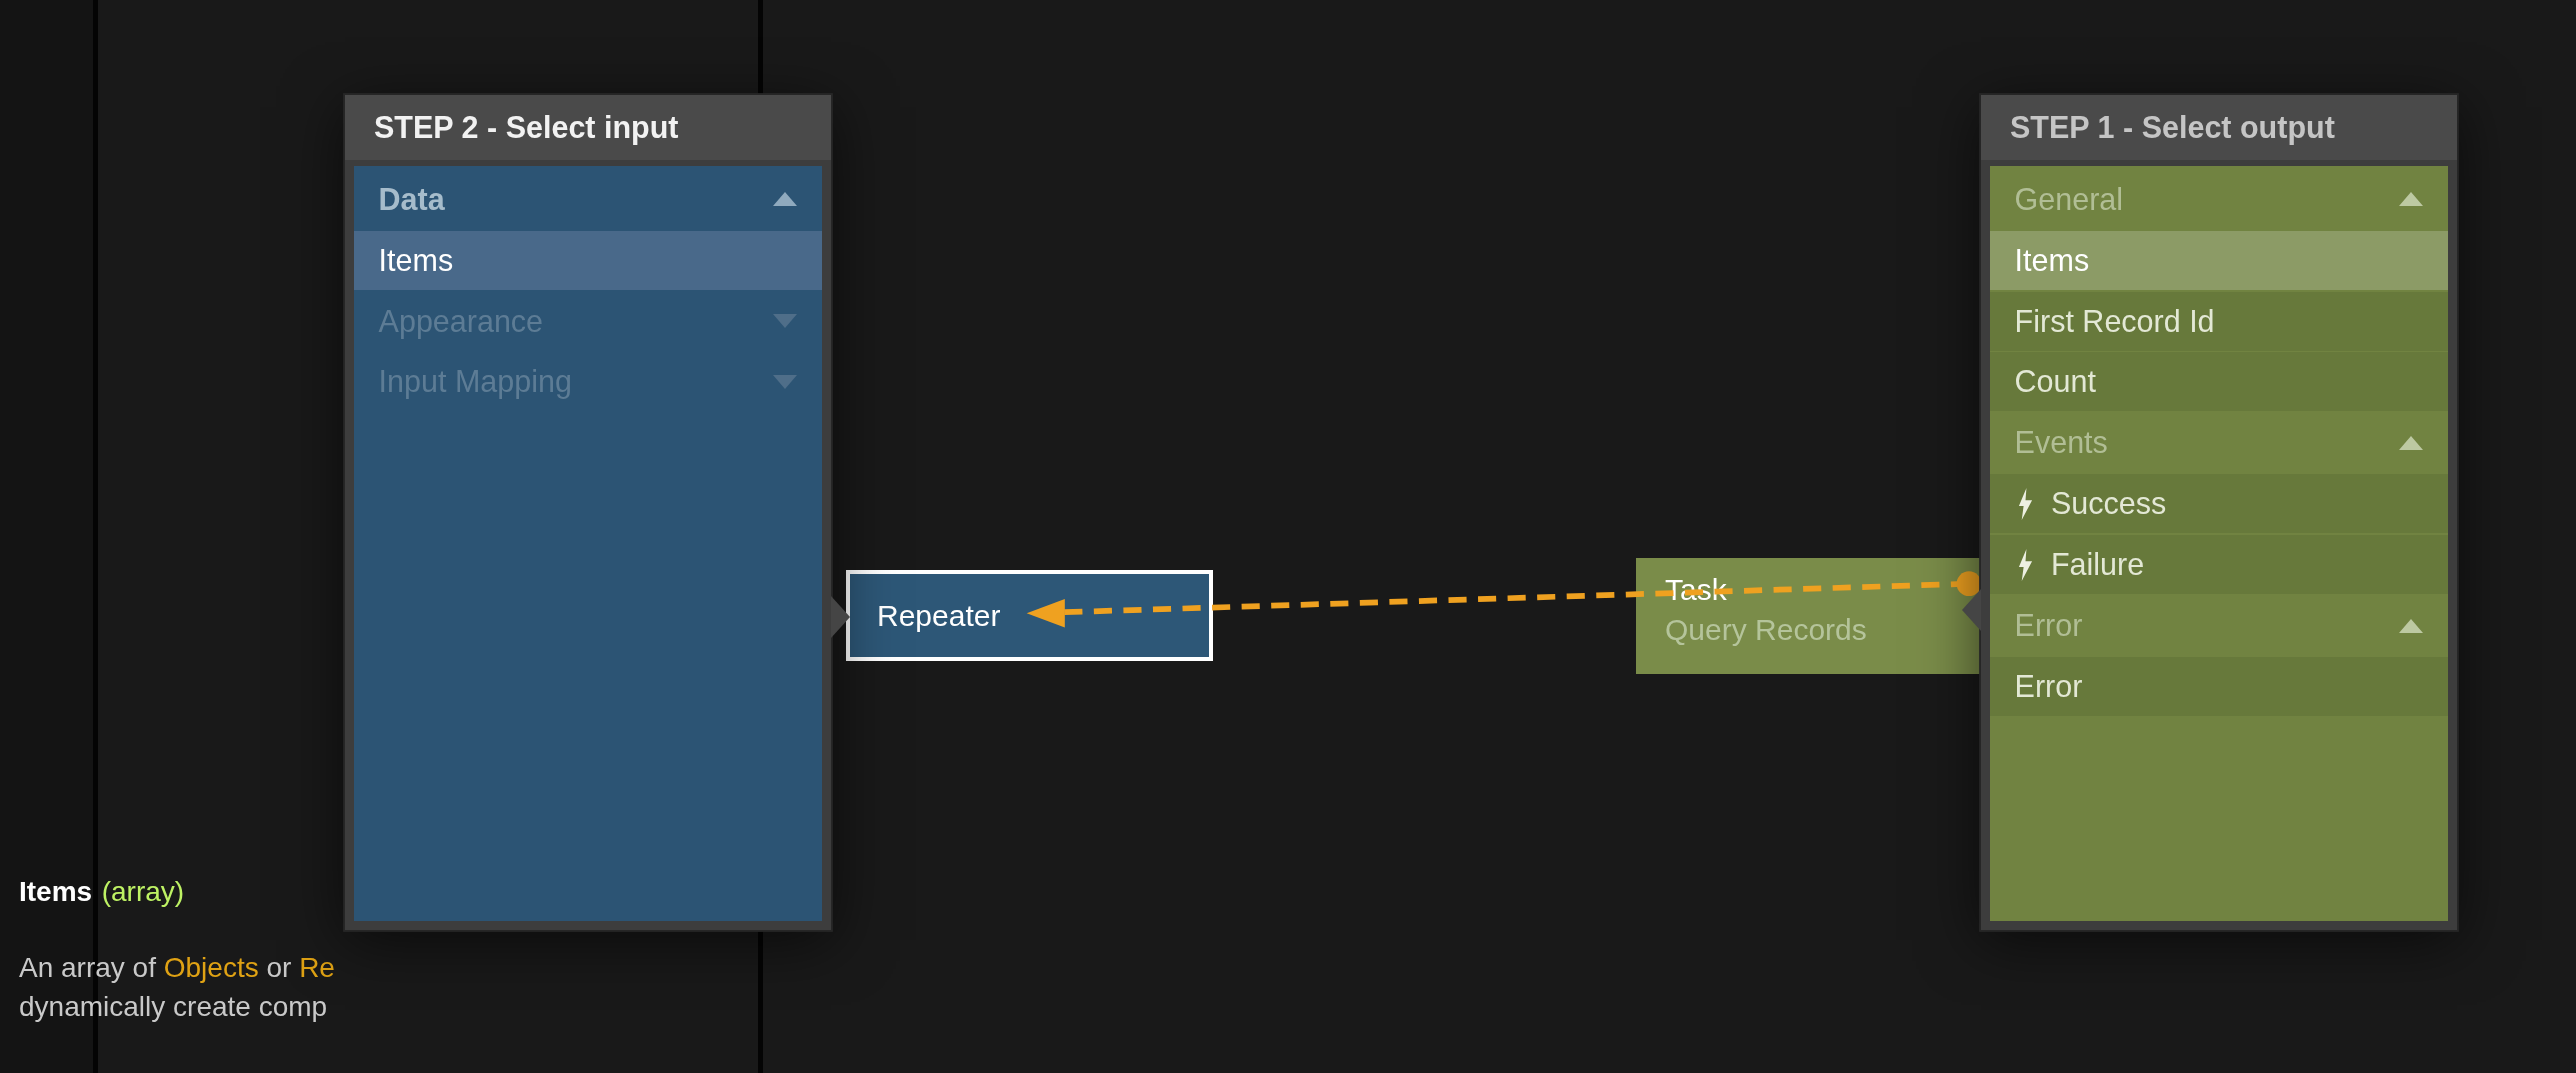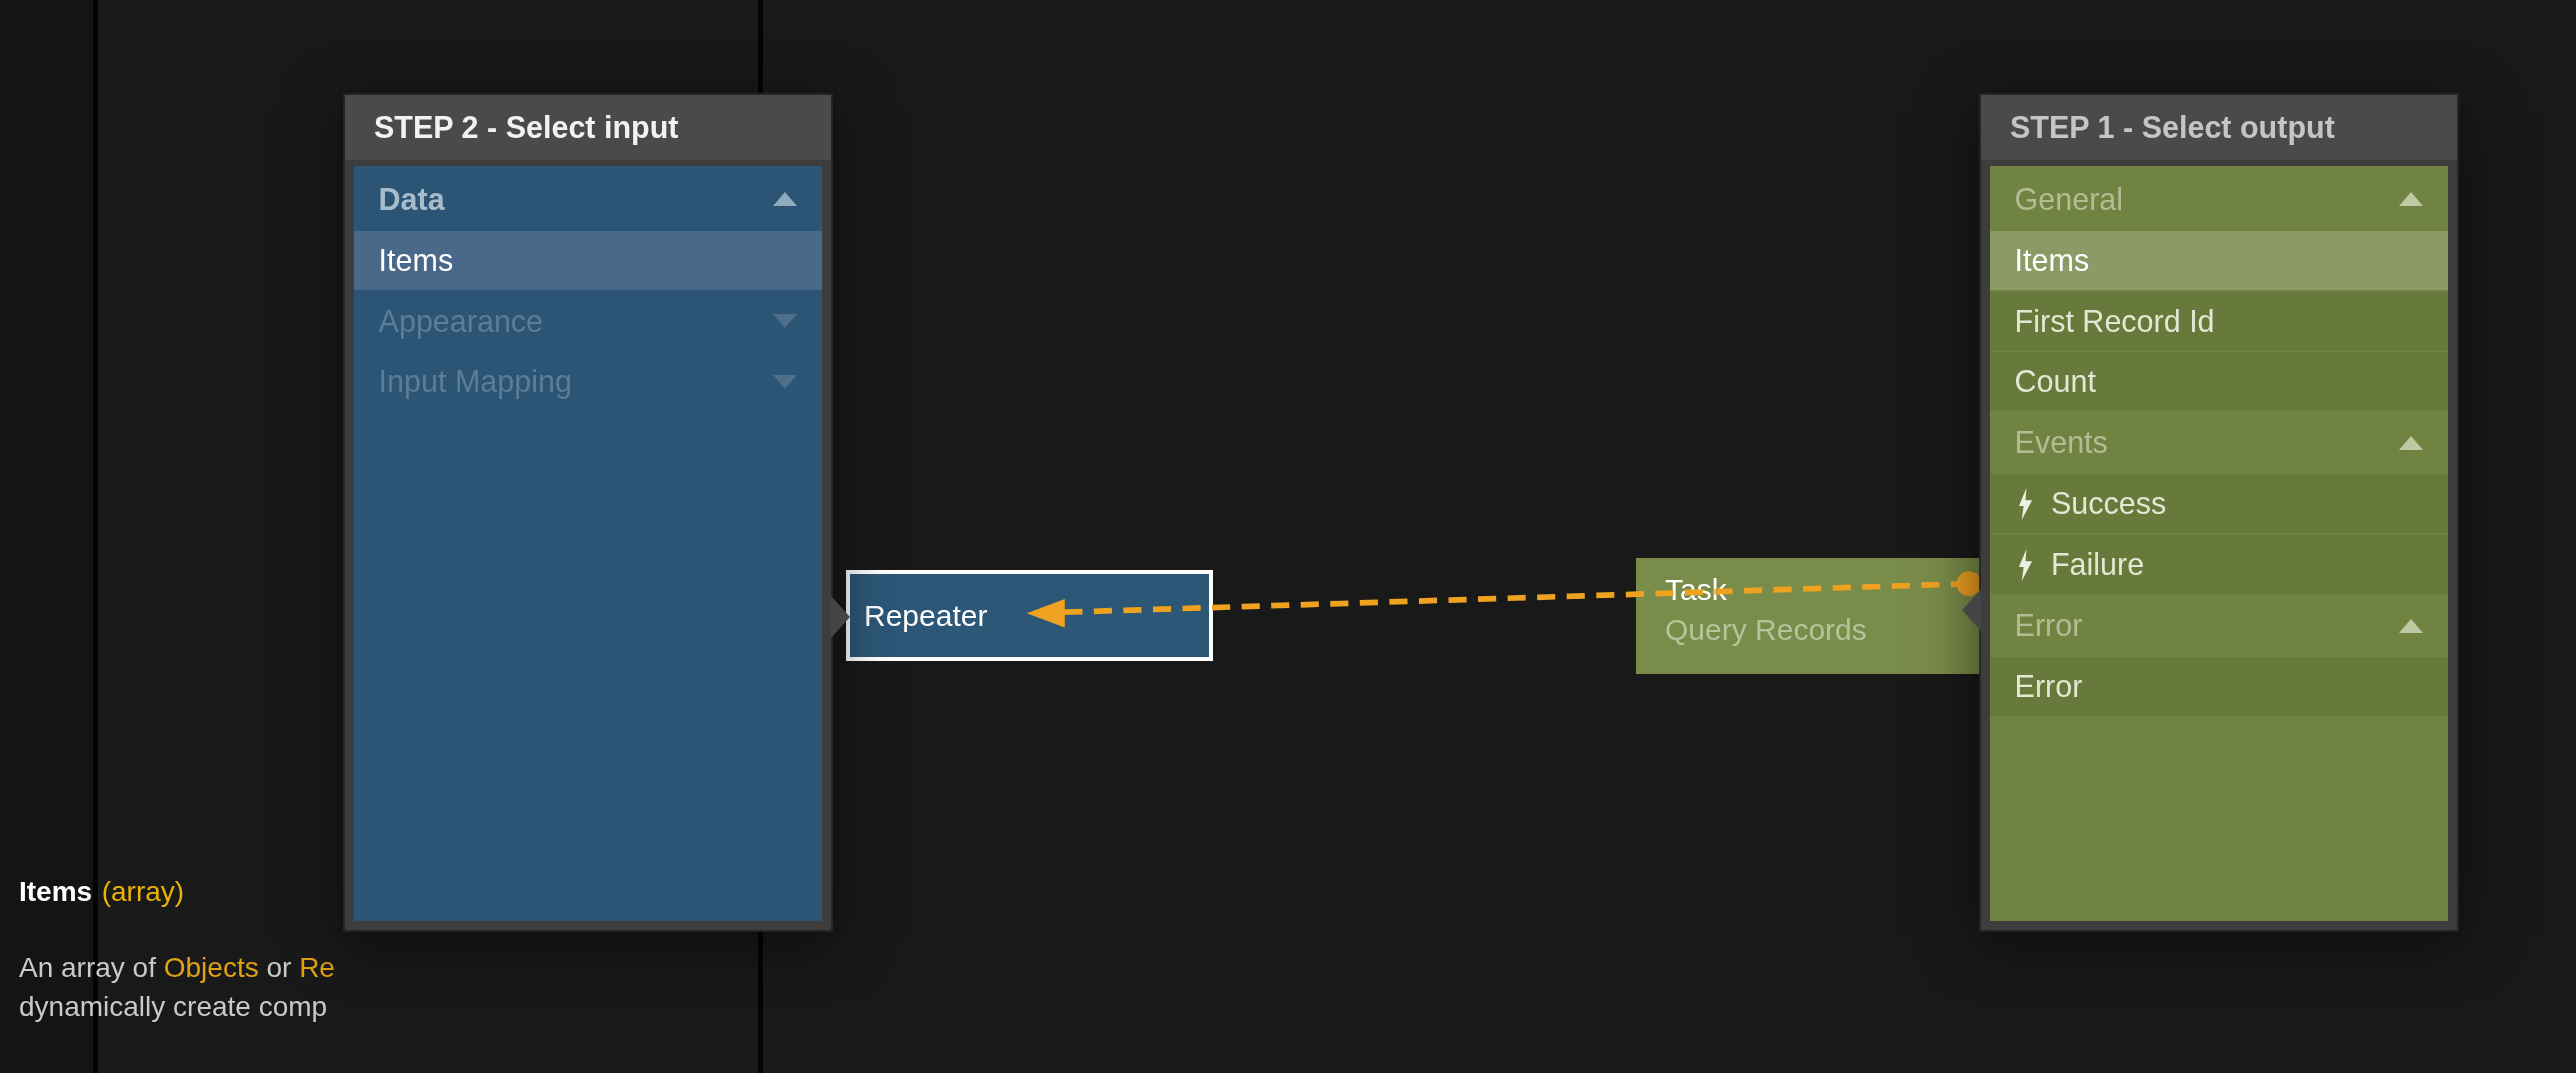--- a/index.html
+++ b/index.html
@@ -66,36 +66,36 @@
 
   
   .node { position:absolute; z-index:2; box-sizing:border-box; }
   #group-node {
     left:806px; top:461px; width:355px; height:87px; background:#1f3a53;
     color:#c6ccd2; font-size:30px; display:flex; align-items:center; padding-left:26px;
   }
   #repeater-node {
     left:846px; top:570px; width:367px; height:91px; background:#2d5777;
     border:4.8px solid #ffffff; color:#ffffff; font-size:30px;
-    display:flex; align-items:center; padding-left:14px;
+    display:flex; align-items:center; padding-left:27px;
   }
   #task-node {
     left:1636px; top:558px; width:358px; height:116px; background:#7a8c49;
     padding:13.4px 0 0 29px;
   }
   .task-title    { font-size:30px; color:#ffffff; line-height:38px; }
   .task-subtitle { font-size:30px; color:#b5c49b; line-height:42px; }
 
   
   #connector { position:absolute; left:0; top:0; z-index:3; pointer-events:none; }
 
   
   #tooltip { position:absolute; left:19px; top:876px; z-index:1; white-space:nowrap; }
   .tip-title { font-size:28px; font-weight:700; color:#ffffff; }
-  .tip-type  { font-size:28px; font-weight:400; color:#eab308; margin-left:9.5px; }
+  .tip-type  { font-size:28px; font-weight:400; color:#bef264; margin-left:9.5px; }
   .tip-body  { margin-top:40px; font-size:28px; line-height:39px; color:#c9c9c9; }
   .tip-link  { color:#dfa214; }
 </style>
 </head>
 <body>
 
 <div id="screen">
 
   <div class="bg-left"></div>
   <div class="vline" id="vline-1"></div>

